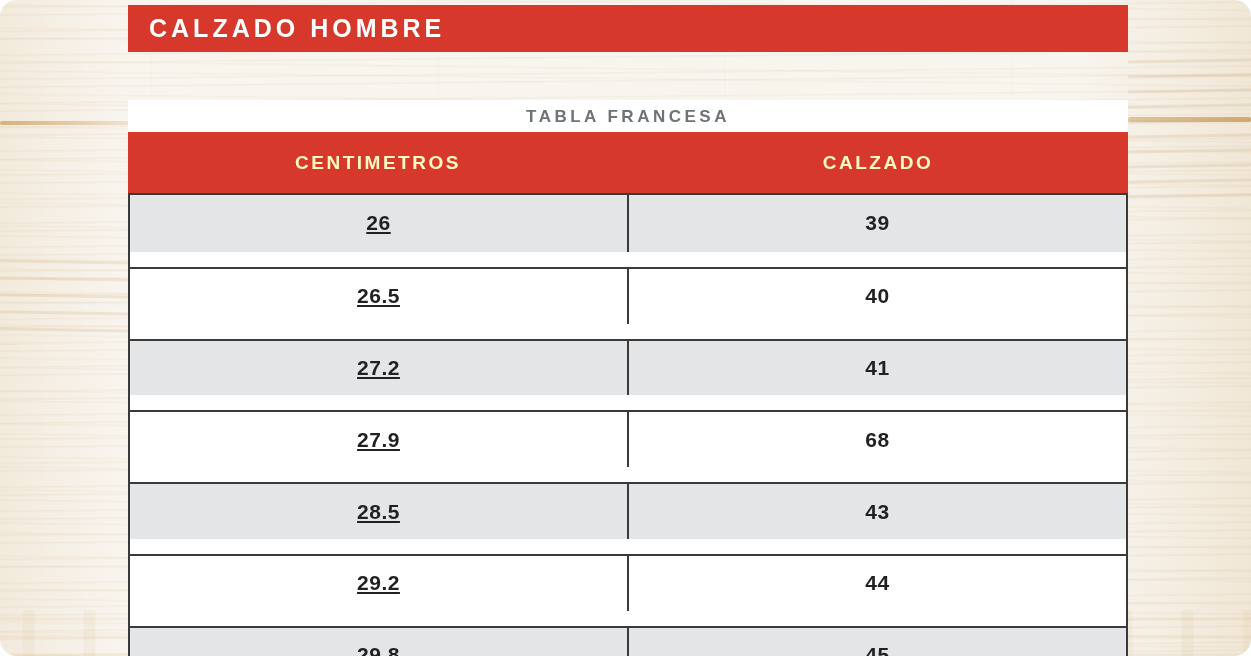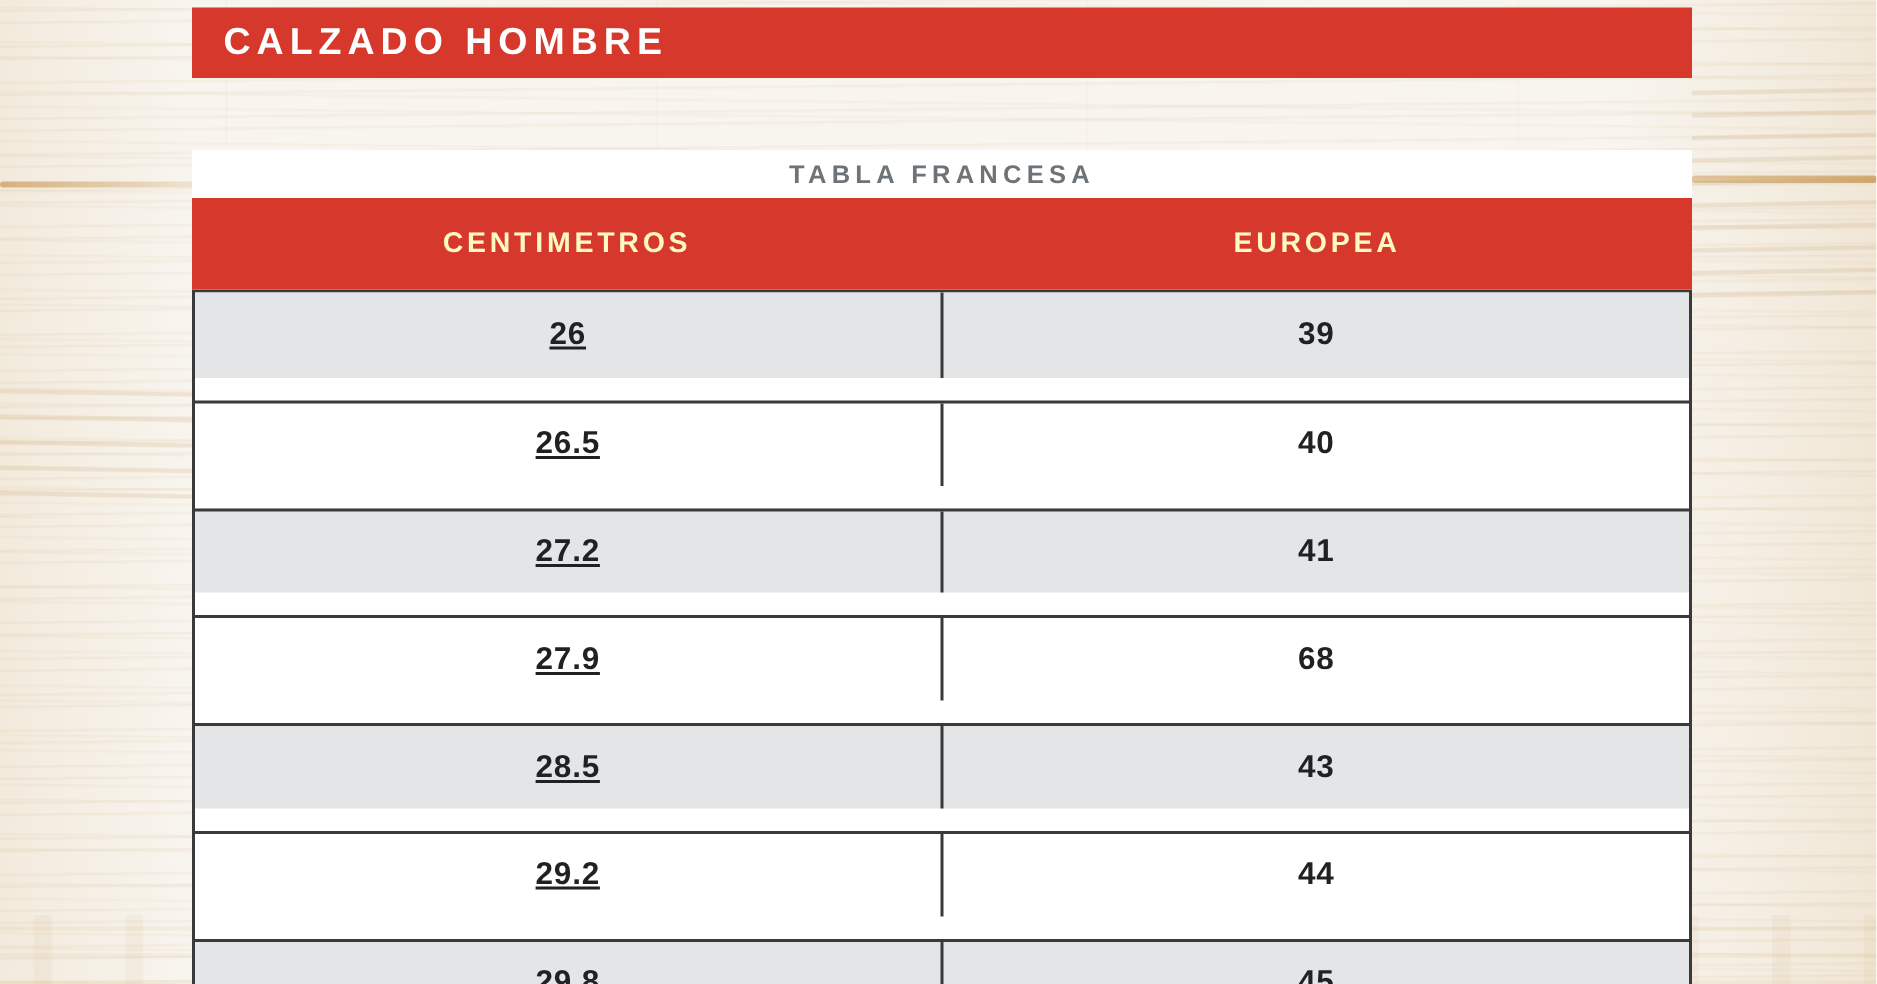--- a/index.html
+++ b/index.html
@@ -26,20 +26,21 @@
         rgba(226,200,158,0) 0px, rgba(226,200,158,0) 9px,
         rgba(226,200,158,0.16) 10px, rgba(226,200,158,0) 12px,
         rgba(205,170,120,0) 19px, rgba(205,170,120,0.09) 20px,
         rgba(205,170,120,0) 22px, rgba(226,200,158,0) 33px),
       repeating-linear-gradient(90deg,
         rgba(255,255,255,0) 0px, rgba(255,255,255,0) 150px,
         rgba(242,232,216,0.35) 151px, rgba(255,255,255,0) 152px,
         rgba(255,255,255,0) 287px),
       linear-gradient(90deg, rgba(219,190,145,0.20) 0%, rgba(255,255,255,0) 10%,
         rgba(255,255,255,0) 86%, rgba(219,190,145,0.26) 100%);
+    border-radius: 17px;
   }
 
   .streak{position:absolute;pointer-events:none;}
   .streak.s1{left:0;top:121px;width:130px;height:4px;
     background:linear-gradient(90deg,rgba(198,146,74,0.65),rgba(198,146,74,0.18));border-radius:2px;}
   .streak.s2{left:1128px;top:117px;width:123px;height:5px;
     background:linear-gradient(90deg,rgba(198,146,74,0.45),rgba(198,146,74,0.7));border-radius:2px;}
   .streak.s3{left:1128px;top:55px;width:123px;height:150px;
     background:repeating-linear-gradient(179deg,rgba(190,150,100,0) 0 5px,rgba(190,150,100,0.18) 6px 8px,rgba(190,150,100,0) 9px 15px);}
   .streak.s4{left:0;top:255px;width:128px;height:90px;
@@ -104,21 +105,21 @@
   <header class="title-bar">
     <h1>CALZADO HOMBRE</h1>
   </header>
 
   <div class="caption-band">
     <span class="caption">TABLA FRANCESA</span>
   </div>
 
   <div class="thead">
     <div class="th">CENTIMETROS</div>
-    <div class="th">EUROPEA</div>
+    <div class="th">CALZADO</div>
   </div>
 
   <div class="tbody">
     <div class="trow">
       <div class="td">26</div>
       <div class="td">39</div>
     </div>
     <div class="trow">
       <div class="td">26.5</div>
       <div class="td">40</div>

